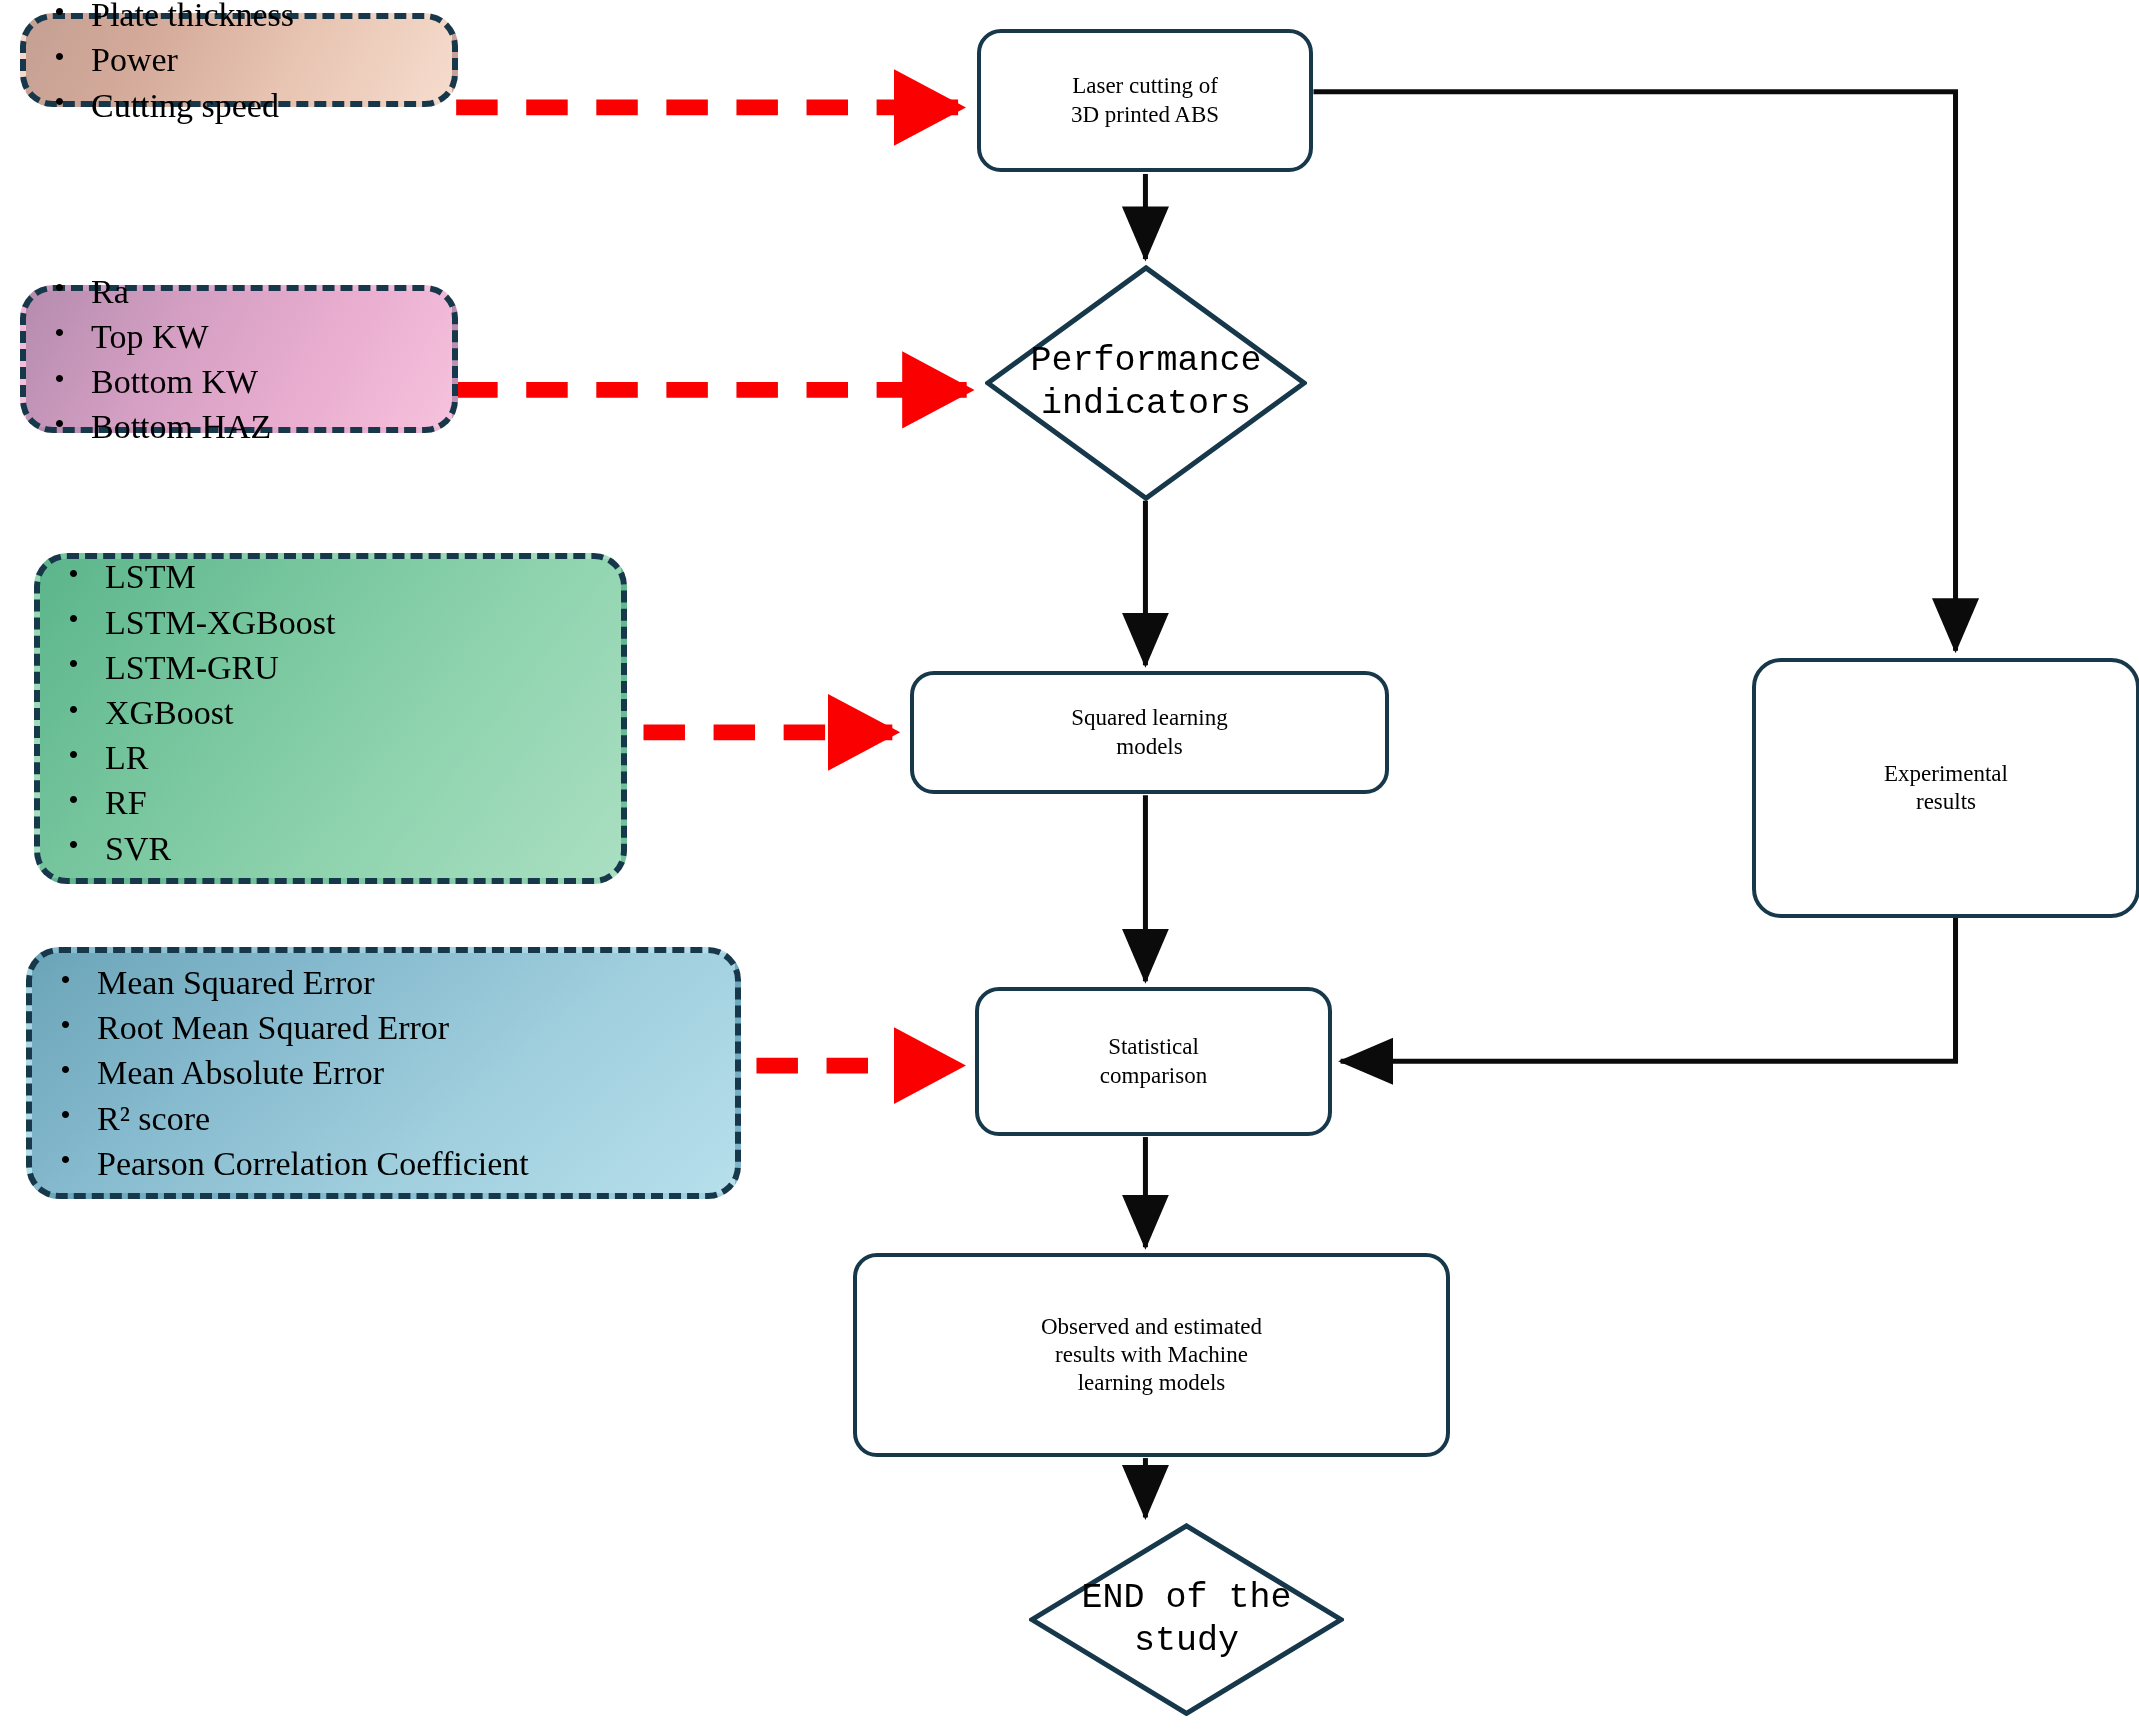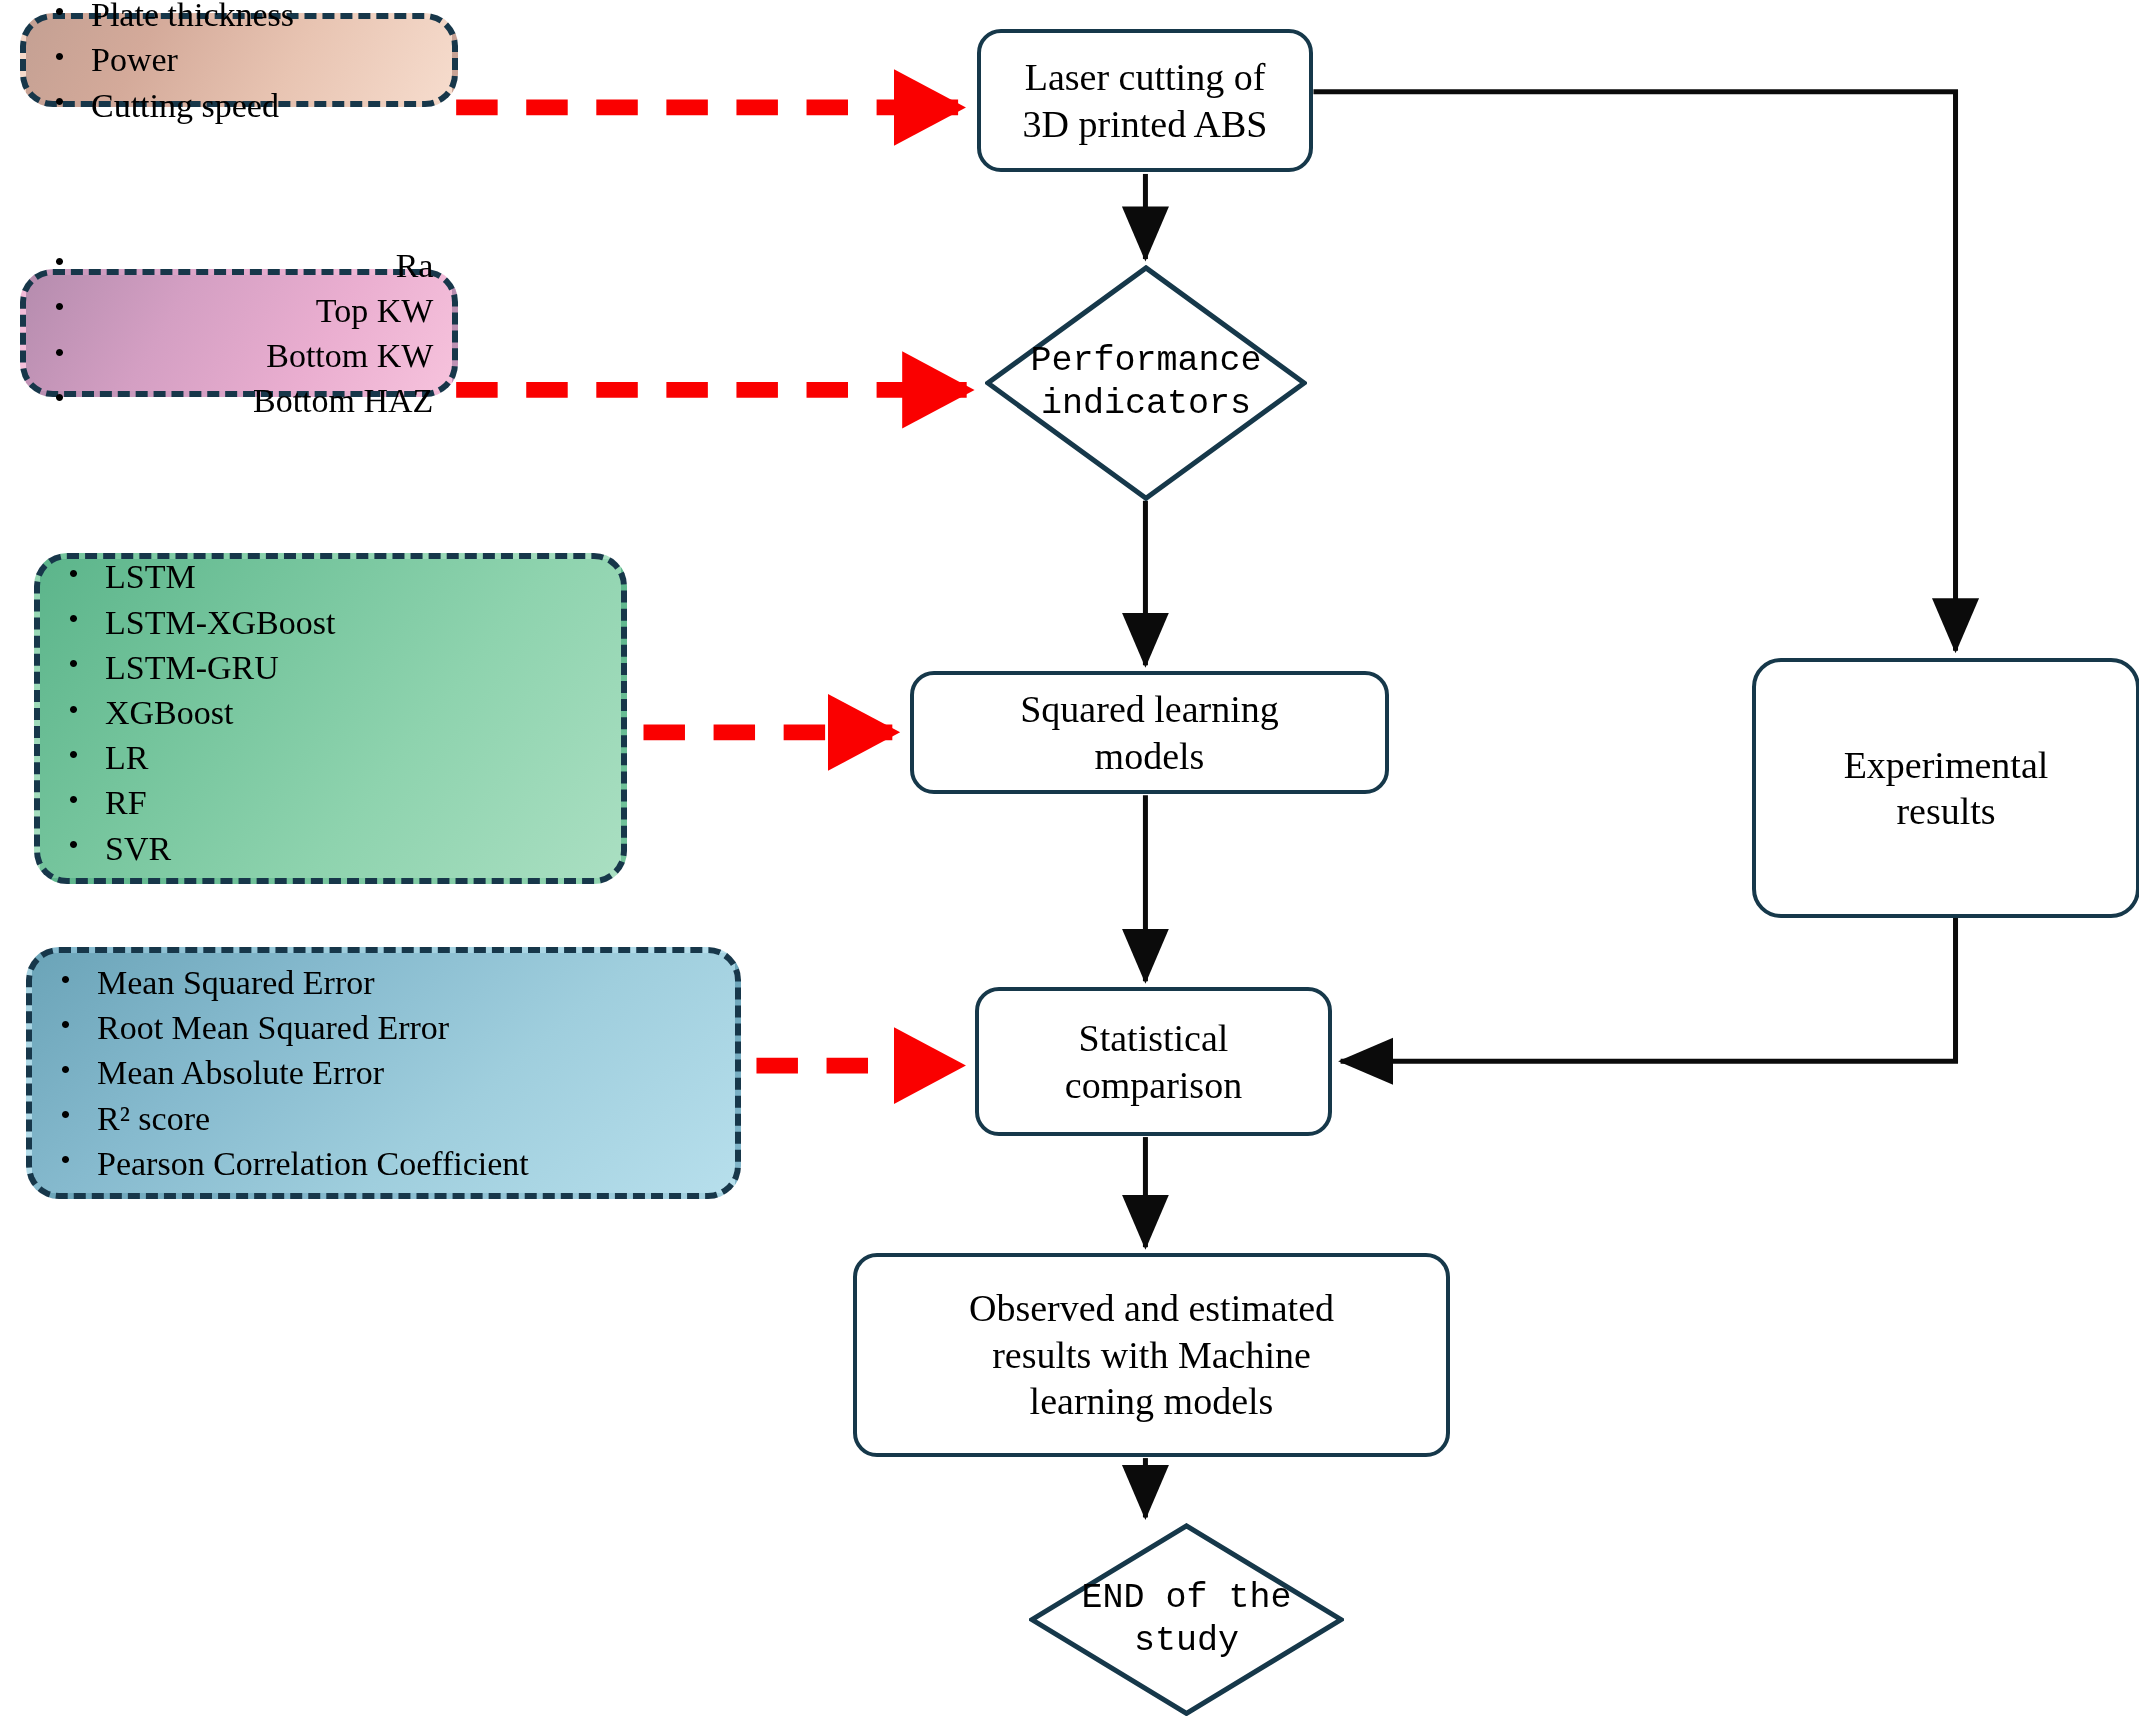--- a/index.html
+++ b/index.html
@@ -47,23 +47,22 @@
     top: -1.4px;
     font-size: 30px;
     line-height: 1.40;
   }
 
   #panel-params {
     left: 20px; top: 13px; width: 438px; height: 94px;
     background: linear-gradient(118deg, #c4a093 0%, #d4aa9a 28%, #e8c4b2 62%, #f6dccd 100%);
   }
   #panel-indicators {
-    left: 20px; top: 269px; width: 438px; height: 128px;
+    left: 20px; top: 285px; width: 438px; height: 148px;
     background: linear-gradient(120deg, #b58cae 0%, #d49fc3 34%, #eaaed0 68%, #f6c2dc 100%);
-    text-align: right;
   }
   #panel-models {
     left: 34px; top: 553px; width: 593px; height: 331px;
     background: linear-gradient(128deg, #5cb58b 0%, #74c49c 30%, #8ed3ae 62%, #aadfc2 100%);
     justify-content: flex-end;
   }
   #panel-metrics {
     left: 26px; top: 947px; width: 715px; height: 252px;
     background: linear-gradient(140deg, #6ba4b8 0%, #86bace 32%, #9fcedd 62%, #b7dfec 100%);
   }
@@ -72,21 +71,21 @@
   .node {
     position: absolute;
     box-sizing: border-box;
     border: 4.3px solid #16384a;
     border-radius: 24px;
     background: #ffffff;
     display: flex;
     align-items: center;
     justify-content: center;
     text-align: center;
-    font-size: 38px;
+    font-size: 23px;
     line-height: 1.22;
     color: #000000;
   }
   #node-laser   { left: 977px; top: 29px;   width: 336px; height: 143px; }
   #node-ml      { left: 910px; top: 671px;  width: 479px; height: 123px; }
   #node-exp     { left: 1752px; top: 658px;  width: 388px; height: 260px; border-radius: 29px; }
   #node-stat    { left: 975px; top: 987px; width: 357px; height: 149px; }
   #node-obs     { left: 853px; top: 1253px; width: 597px; height: 204px; }
 
   

